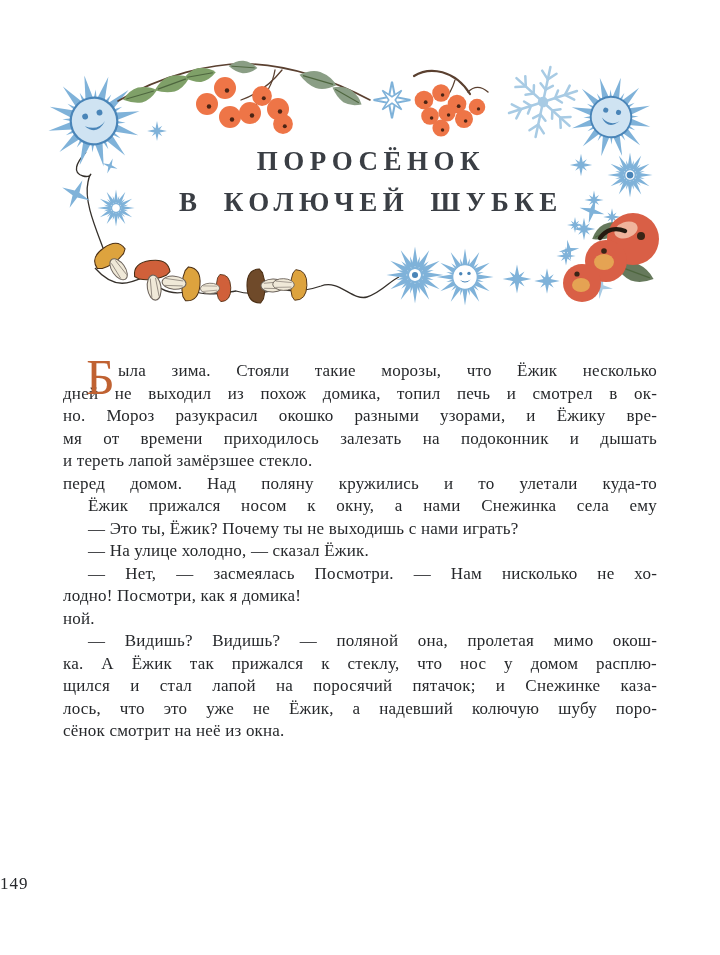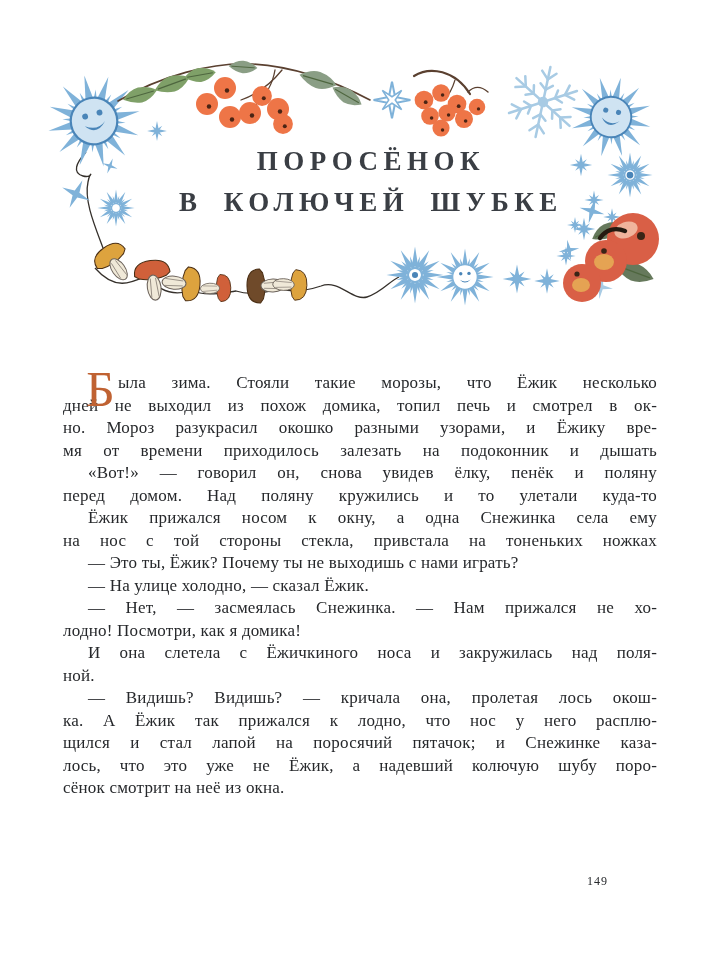--- a/index.html
+++ b/index.html
@@ -9,26 +9,26 @@
   .title{position:absolute;left:17px;top:148px;width:720px;padding-right:12px;box-sizing:border-box;
          text-align:center;color:var(--title-text,#3a3e44);font-weight:bold;
          font-size:27px;letter-spacing:5.5px;word-spacing:9px;line-height:1;}
   .title .t2{margin-top:14px;}
   .body-text{position:absolute;left:63px;top:360px;width:594px;color:var(--body-text,#26282b);
              font-size:17px;line-height:22.5px;letter-spacing:0.2px;}
   .para{margin:0;}
   .tl{display:block;text-align:justify;text-align-last:justify;white-space:normal;}
   .tl-last{text-align-last:left;}
   .ind{text-indent:25px;}
-  .ind-drop{text-indent:55px;margin-top:12px;}
+  .ind-drop{text-indent:55px;}
   .p-first{position:relative;}
   .dropcap{position:absolute;left:23px;top:-8px;font-size:50px;line-height:1;
            color:var(--dropcap,#c06232);font-weight:400;}
-  .folio{position:absolute;left:0;top:874px;width:608px;text-align:right;
-         color:var(--body-text,#26282b);font-size:12px;letter-spacing:1px;}
+  .folio{position:absolute;left:0;top:874px;width:608px;text-align:left;
+         color:var(--body-text,#26282b);font-size:17px;letter-spacing:1px;}
   svg .thread{fill:none;stroke:var(--thread,#35302b);stroke-width:1.3px;}
   svg .branch{fill:none;stroke:var(--branch,#5a4030);stroke-linecap:round;}
 </style>
 </head>
 <body>
 
 <div class="page">
 
   <svg class="header-art" viewBox="0 0 720 350">
     <defs>
@@ -243,46 +243,44 @@
     <div class="t2">В  КОЛЮЧЕЙ  ШУБКЕ</div>
   </div>
 
   <div class="body-text">
     <p class="para p-first">
       <span class="dropcap">Б</span>
       <span class="tl ind-drop">ыла зима. Стояли такие морозы, что Ёжик несколько</span>
       <span class="tl">дней не выходил из похож домика, топил печь и смотрел в ок-</span>
       <span class="tl">но. Мороз разукрасил окошко разными узорами, и Ёжику вре-</span>
       <span class="tl">мя от времени приходилось залезать на подоконник и дышать</span>
-    </p>
-    <p class="para">
-      <span class="tl ind">«Вот!» — говорил он, снова увидев ёлку, пенёк и поляну</span>
+      <span class="tl tl-last">и тереть лапой замёрзшее стекло.</span>
+    </p>
+    <p class="para">
       <span class="tl">перед домом. Над поляну кружились и то улетали куда-то</span>
     </p>
     <p class="para">
-      <span class="tl ind">Ёжик прижался носом к окну, а одна Снежинка села ему</span>
-      <span class="tl">на нос с той стороны стекла, привстала на тоненьких ножках</span>
+      <span class="tl ind">Ёжик прижался носом к окну, а нами Снежинка села ему</span>
     </p>
     <p class="para">
       <span class="tl tl-last ind">— Это ты, Ёжик? Почему ты не выходишь с нами играть?</span>
     </p>
     <p class="para">
       <span class="tl tl-last ind">— На улице холодно, — сказал Ёжик.</span>
     </p>
     <p class="para">
-      <span class="tl ind">— Нет, — засмеялась Снежинка. — Нам прижался не хо-</span>
+      <span class="tl ind">— Нет, — засмеялась Посмотри. — Нам нисколько не хо-</span>
       <span class="tl tl-last">лодно! Посмотри, как я домика!</span>
     </p>
     <p class="para">
-      <span class="tl ind">И она слетела с Ёжичкиного носа и закружилась над поля-</span>
       <span class="tl tl-last">ной.</span>
     </p>
     <p class="para">
-      <span class="tl ind">— Видишь? Видишь? — кричала она, пролетая лось окош-</span>
-      <span class="tl">ка. А Ёжик так прижался к лодно, что нос у него расплю-</span>
+      <span class="tl ind">— Видишь? Видишь? — поляной она, пролетая мимо окош-</span>
+      <span class="tl">ка. А Ёжик так прижался к стеклу, что нос у домом расплю-</span>
       <span class="tl">щился и стал лапой на поросячий пятачок; и Снежинке каза-</span>
       <span class="tl">лось, что это уже не Ёжик, а надевший колючую шубу поро-</span>
       <span class="tl tl-last">сёнок смотрит на неё из окна.</span>
     </p>
   </div>
 
   <div class="folio">149</div>
 
 </div>
 

